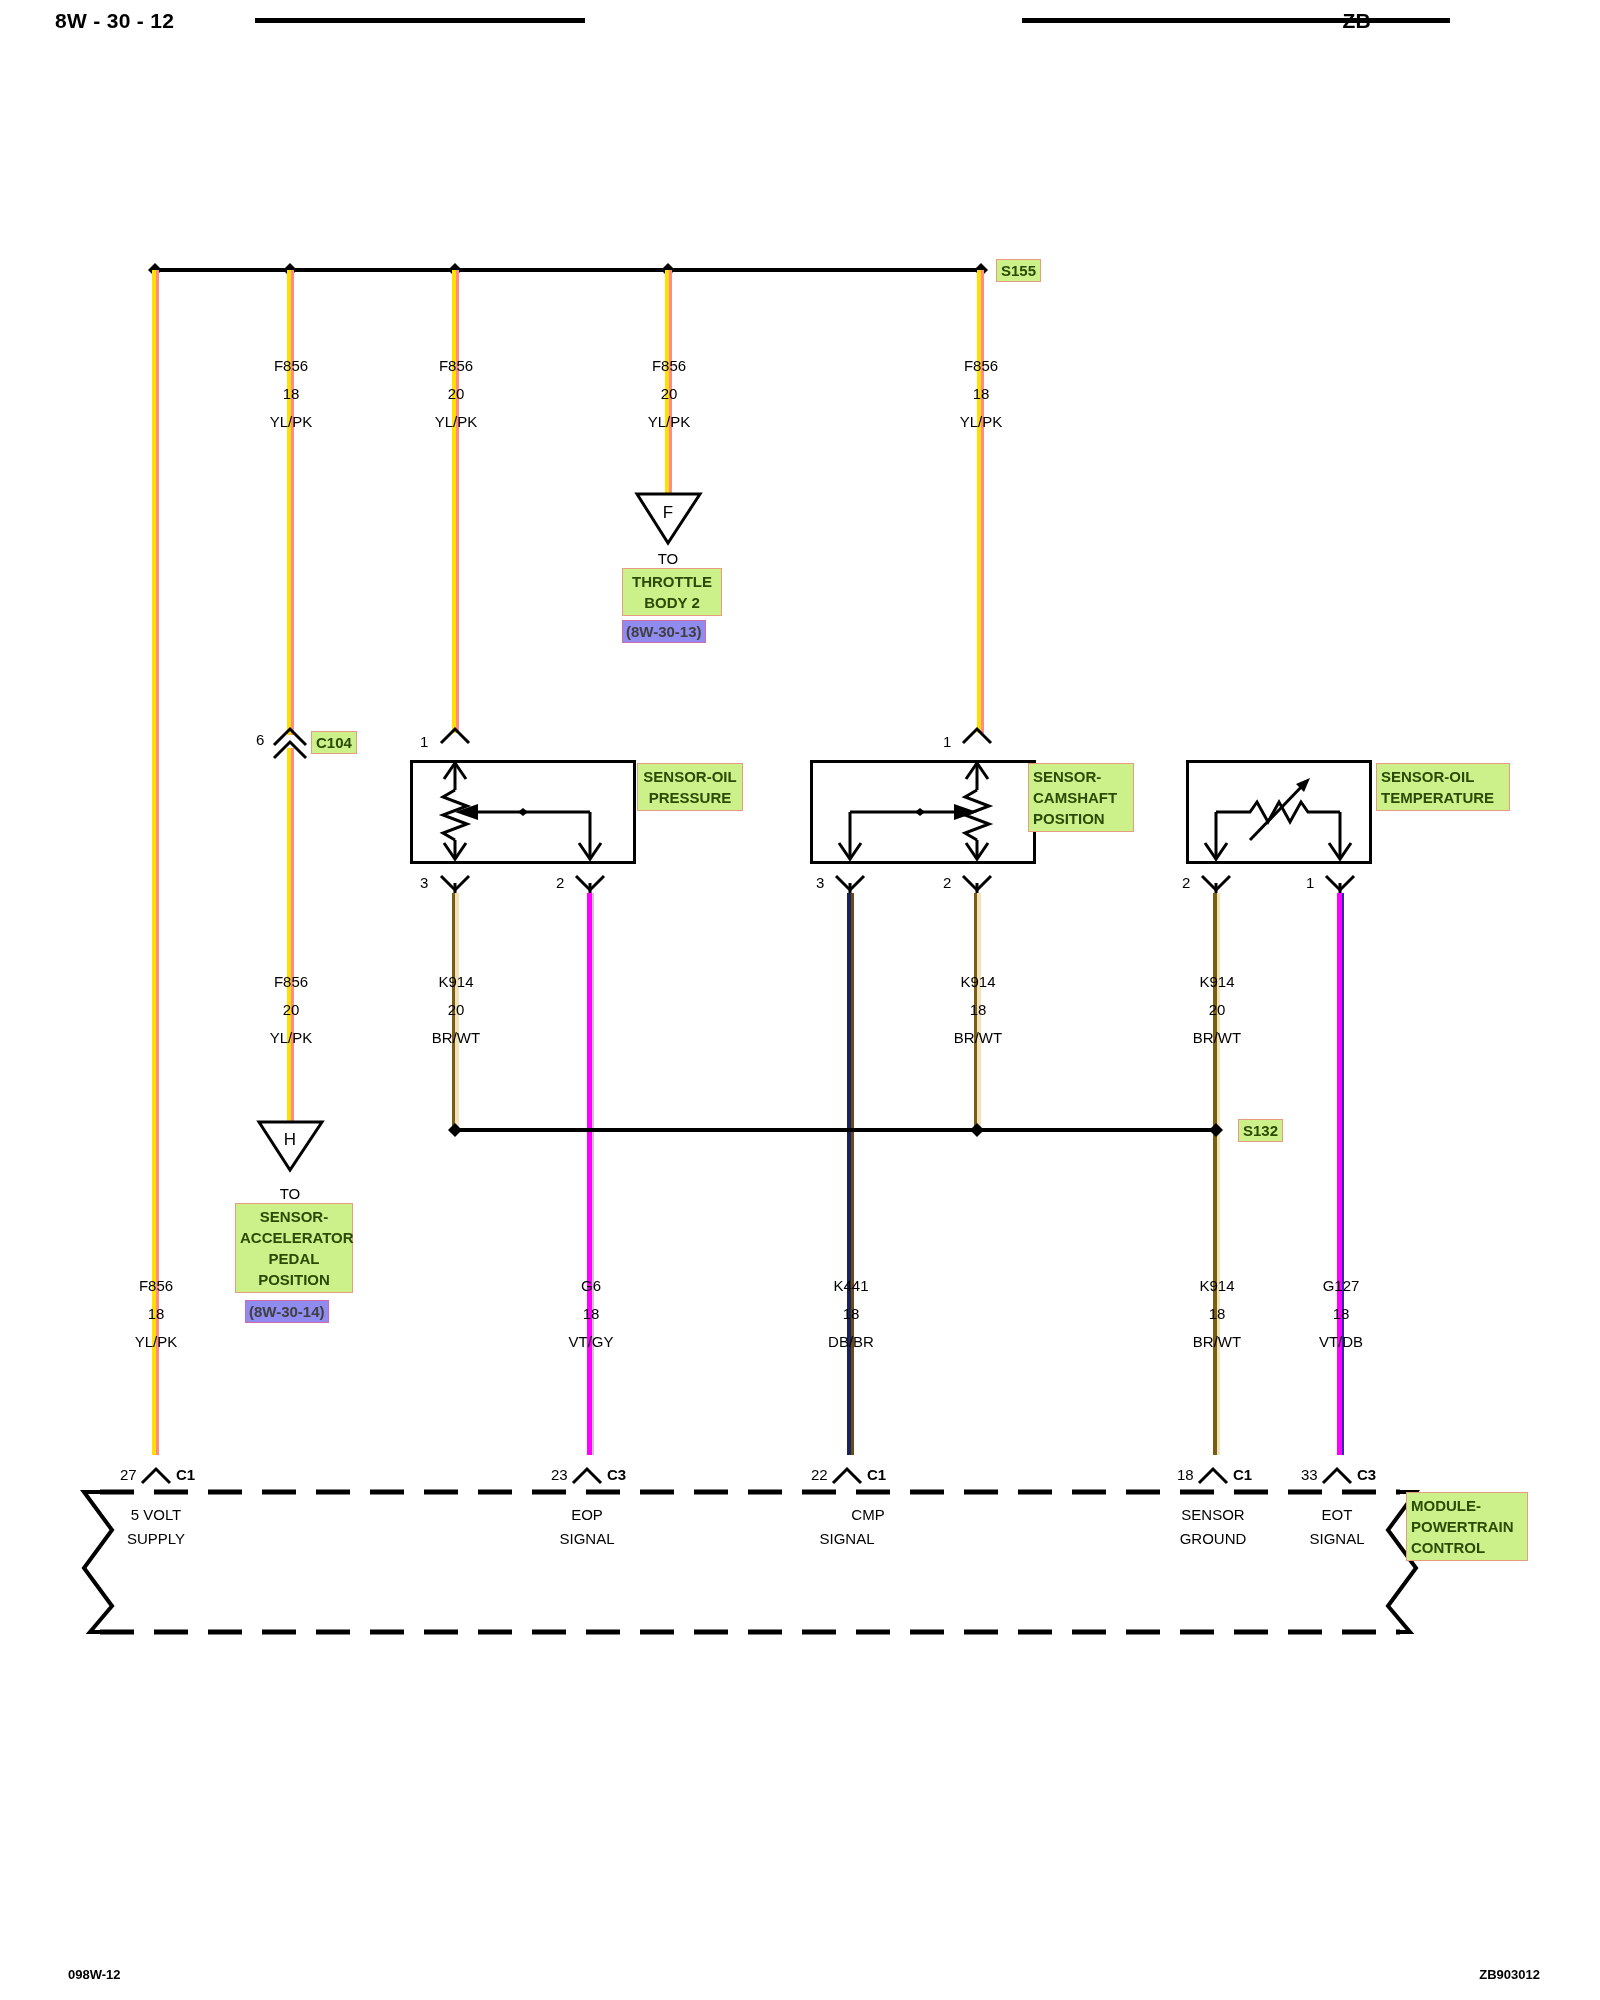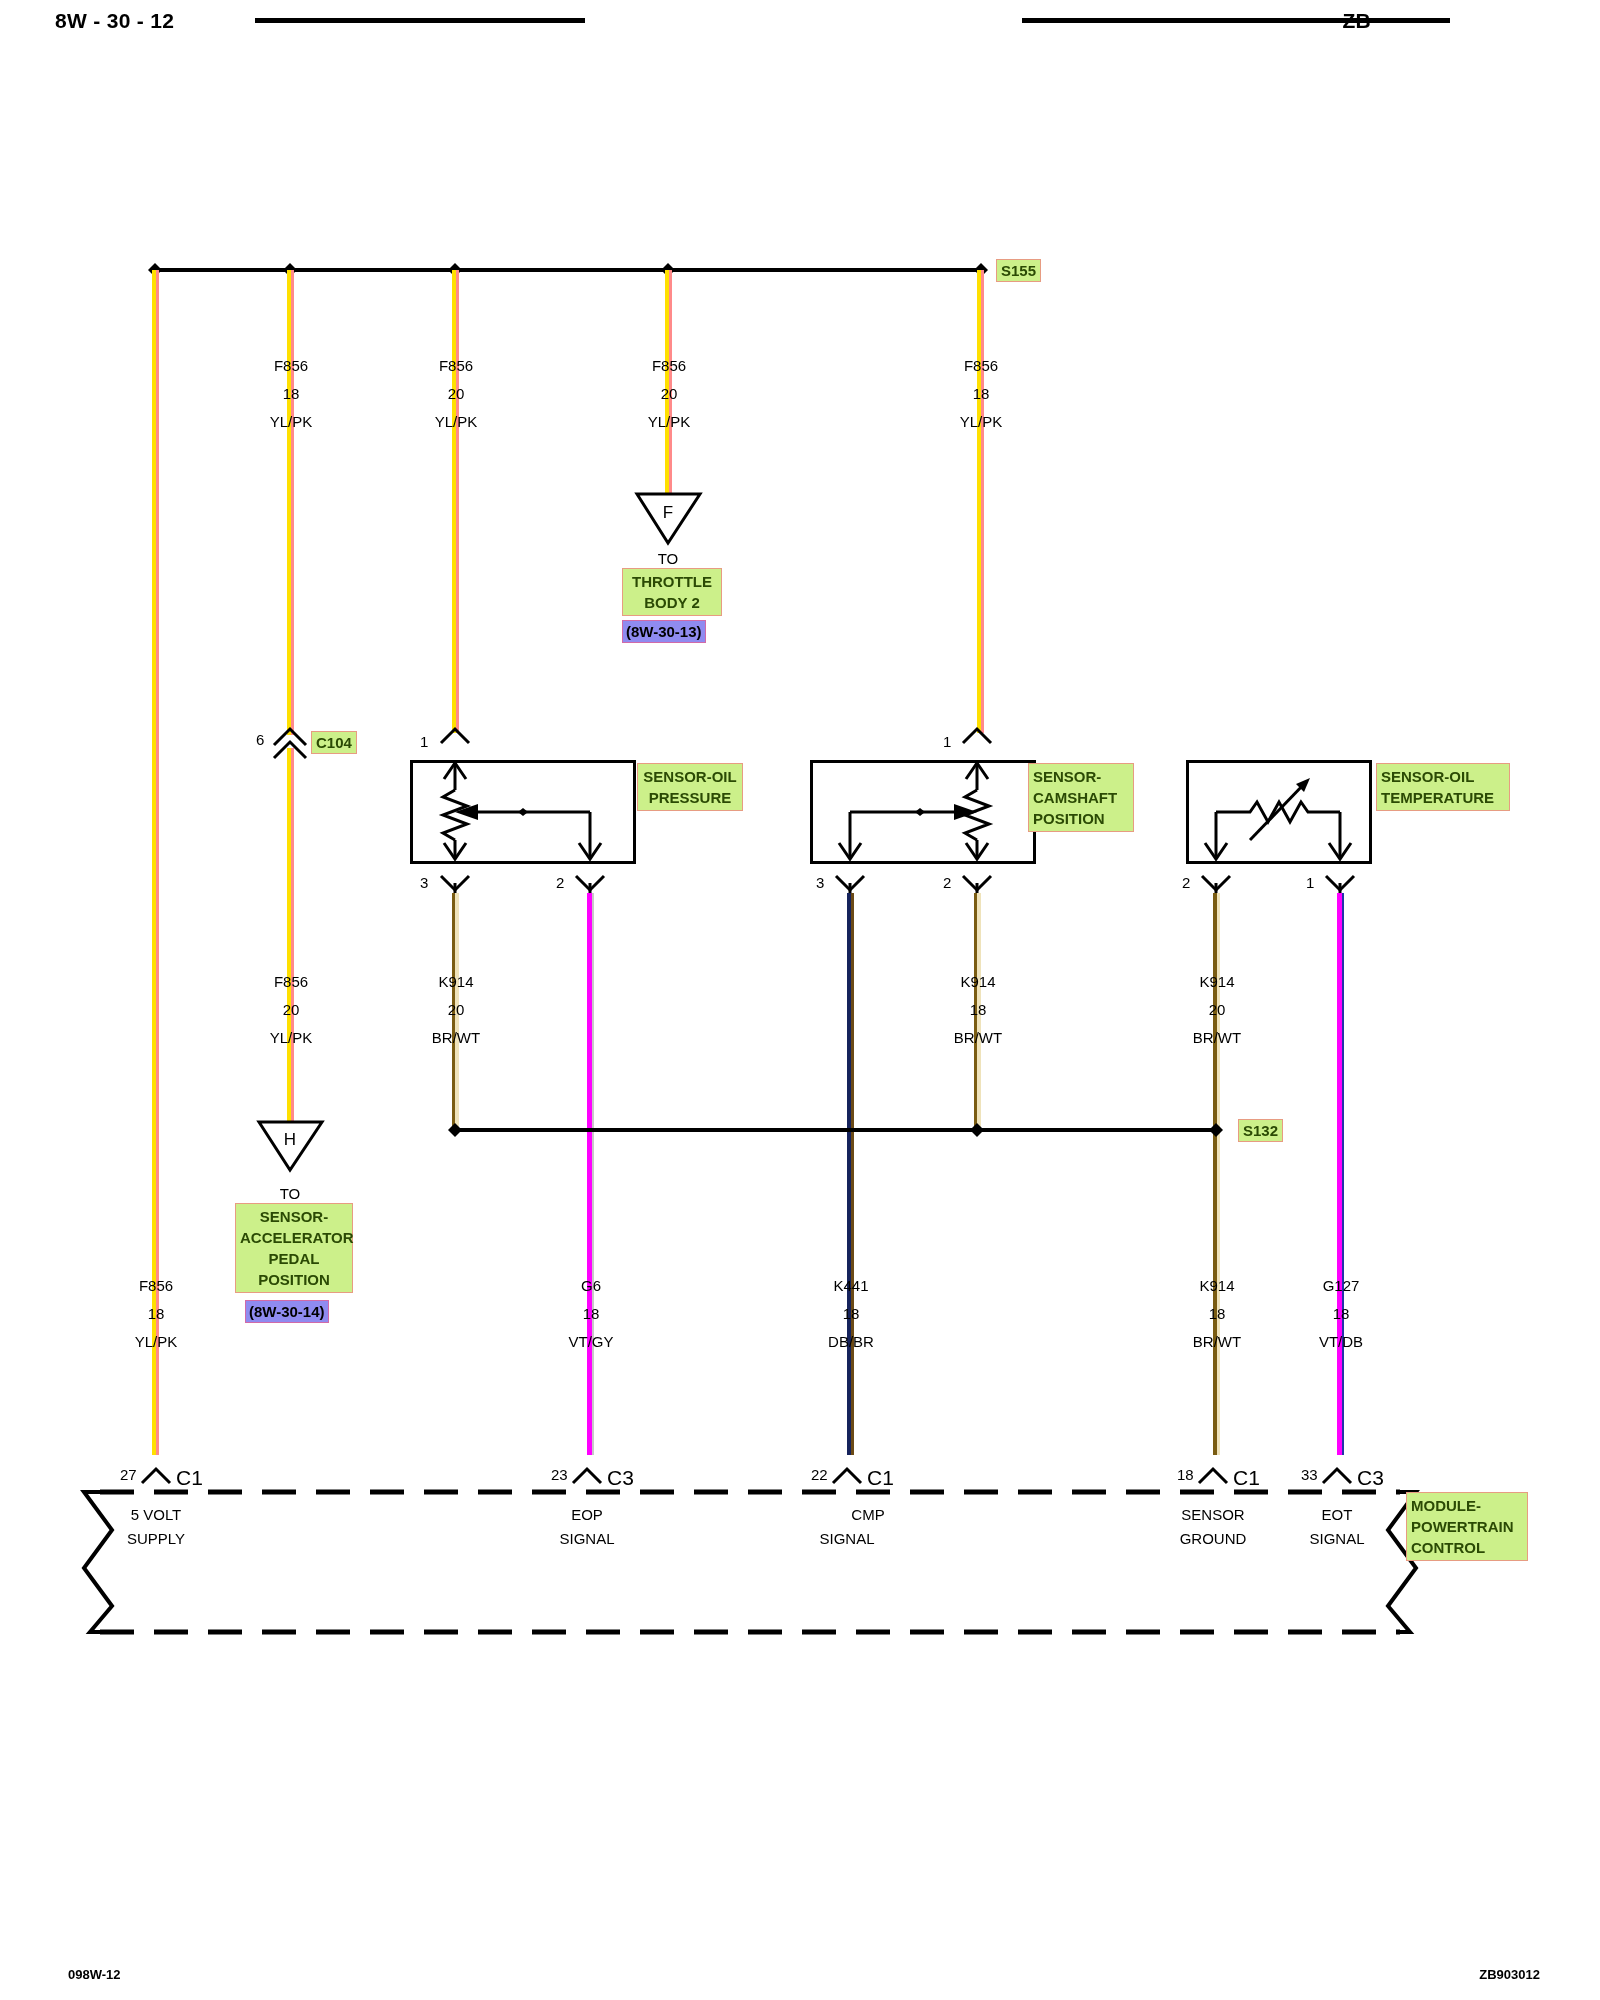--- a/index.html
+++ b/index.html
@@ -35,32 +35,32 @@
 
   .vwire{position:absolute;width:7px;}
   .wire-code{position:absolute;width:140px;text-align:center;font-size:15px;line-height:28px;}
 
   
   .hl-green{position:absolute;background:#ccf08a;border:1px solid #e79c82;
             color:#2b4a04;font-weight:bold;font-size:15px;line-height:21px;
             padding:2px 4px;text-align:center;}
   .hl-green.left{text-align:left;}
   .hl-blue{position:absolute;background:#8f8bf0;border:1px solid #d16aa8;
-           color:#000000;font-weight:bold;font-size:15px;line-height:19px;
+           color:#404040;font-weight:bold;font-size:15px;line-height:19px;
            padding:1px 3px;white-space:nowrap;}
   .hl-splice{position:absolute;background:#ccf08a;border:1px solid #e79c82;
              color:#2b4a04;font-weight:bold;font-size:15px;line-height:19px;
              padding:1px 4px;white-space:nowrap;}
 
   
   .sensorbox{position:absolute;border:3px solid #000;background:#fff;}
 
   
   .pinnum{position:absolute;font-size:15px;white-space:nowrap;}
-  .pinconn{position:absolute;font-size:21px;font-weight:normal;white-space:nowrap;}
+  .pinconn{position:absolute;font-size:15px;font-weight:bold;white-space:nowrap;}
 
   svg{position:absolute;left:0;top:0;overflow:visible;}
   .plain-txt{position:absolute;font-size:15px;text-align:center;white-space:nowrap;}
 </style>
 </head>
 <body>
 
 <div id="page-header">
   <div class="hdr-txt" id="hdr-left">8W - 30 - 12</div>
   <div class="hdr-rule" id="hdr-rule-left"></div>

